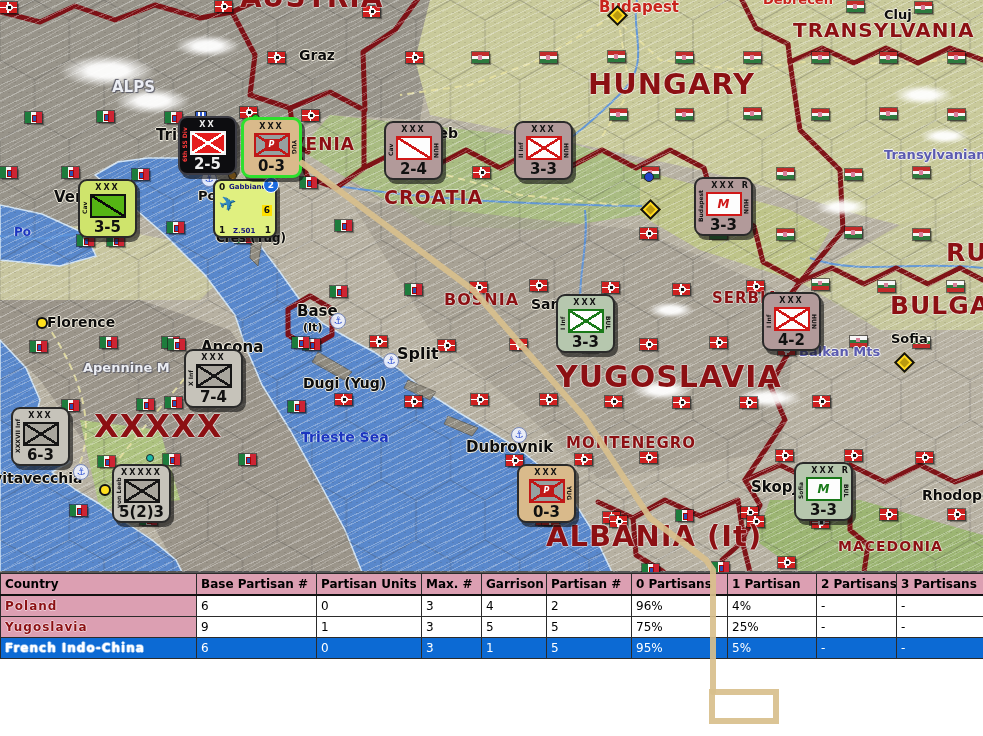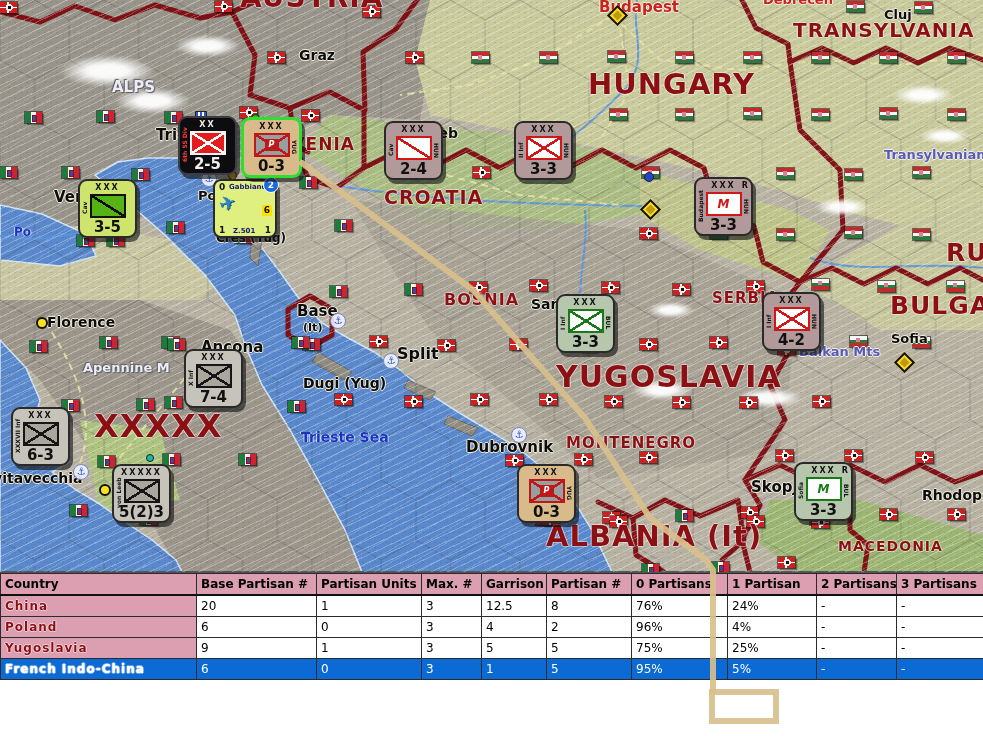--- a/index.html
+++ b/index.html
@@ -507,32 +507,20 @@
             <th>Garrison</th>
             <th>Partisan #</th>
             <th>0 Partisans</th>
             <th>1 Partisan</th>
             <th>2 Partisans</th>
             <th>3 Partisans</th>
           </tr>
         </thead>
       <tbody id="tbody">
           <tr>
-            <td class="country">China</td>
-            <td>20</td>
-            <td>1</td>
-            <td>3</td>
-            <td>12.5</td>
-            <td>8</td>
-            <td>76%</td>
-            <td>24%</td>
-            <td>-</td>
-            <td>-</td>
-          </tr>
-          <tr>
             <td class="country">Poland</td>
             <td>6</td>
             <td>0</td>
             <td>3</td>
             <td>4</td>
             <td>2</td>
             <td>96%</td>
             <td>4%</td>
             <td>-</td>
             <td>-</td>

